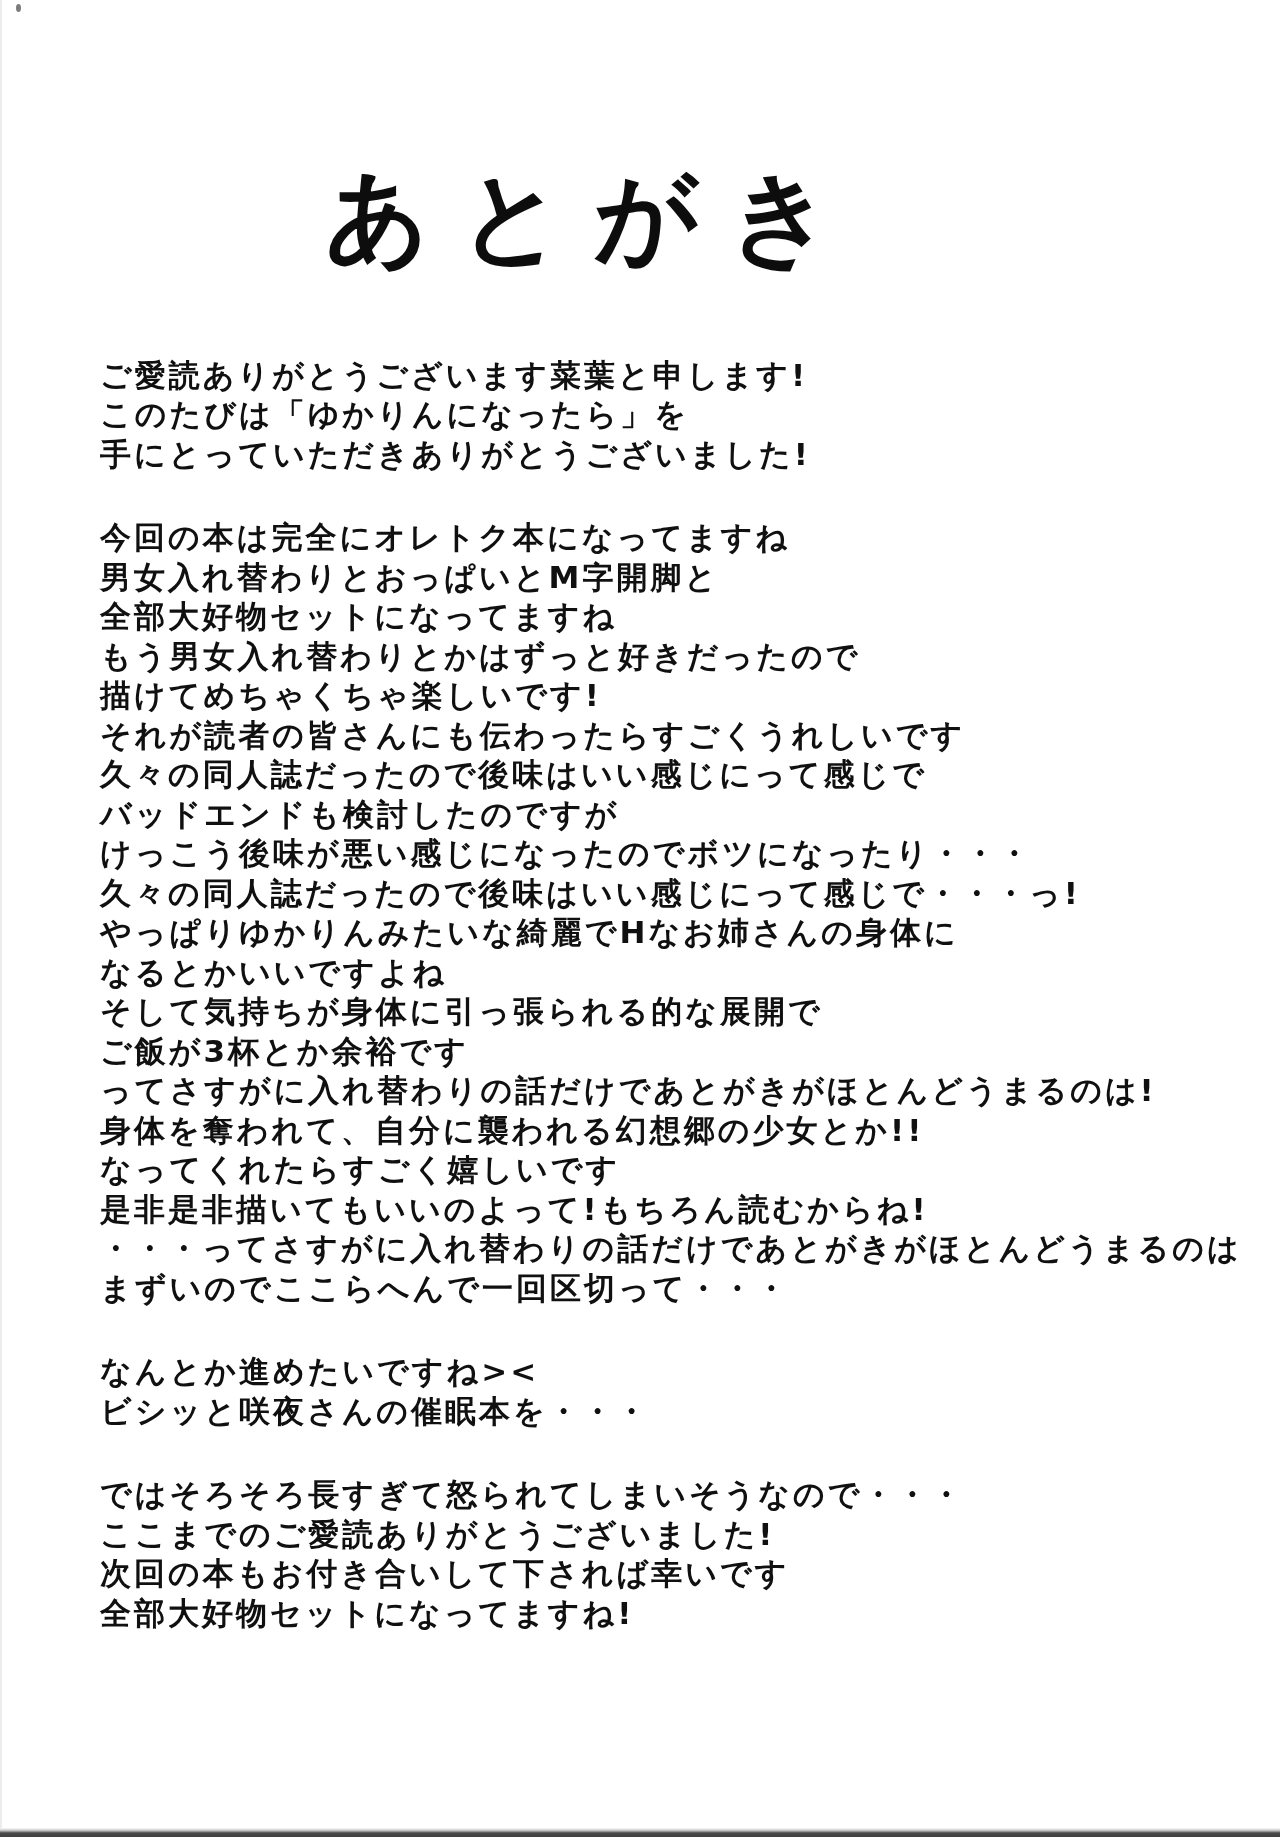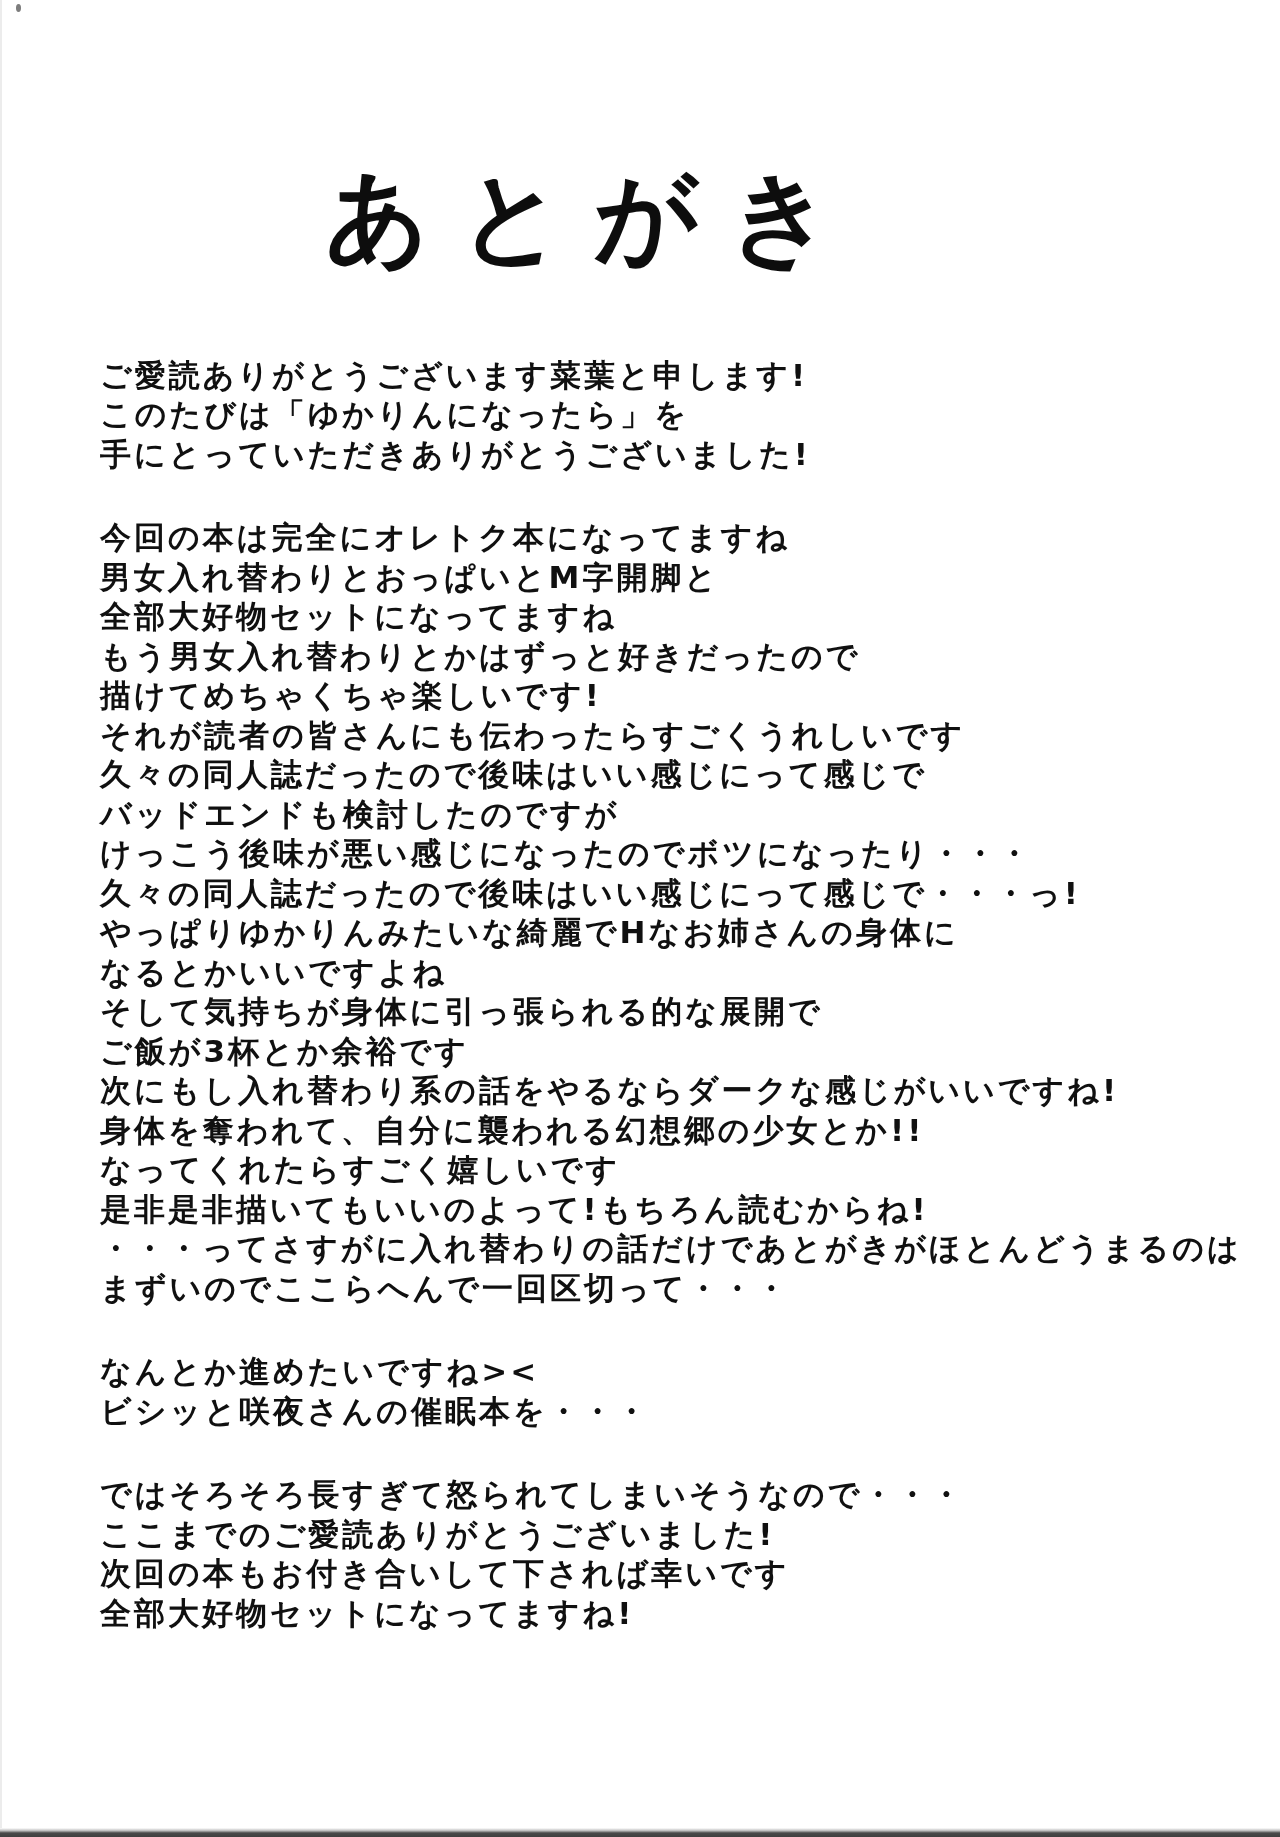--- a/index.html
+++ b/index.html
@@ -95,21 +95,21 @@
       <div class="line">描けてめちゃくちゃ楽しいです!</div>
       <div class="line">それが読者の皆さんにも伝わったらすごくうれしいです</div>
       <div class="line">久々の同人誌だったので後味はいい感じにって感じで</div>
       <div class="line">バッドエンドも検討したのですが</div>
       <div class="line">けっこう後味が悪い感じになったのでボツになったり・・・</div>
       <div class="line">久々の同人誌だったので後味はいい感じにって感じで・・・っ!</div>
       <div class="line">やっぱりゆかりんみたいな綺麗でHなお姉さんの身体に</div>
       <div class="line">なるとかいいですよね</div>
       <div class="line">そして気持ちが身体に引っ張られる的な展開で</div>
       <div class="line">ご飯が3杯とか余裕です</div>
-      <div class="line">次にもし入れ替わり系の話をやるならダークな感じがいいですね!</div>
+      <div class="line">ってさすがに入れ替わりの話だけであとがきがほとんどうまるのは!</div>
       <div class="line">身体を奪われて、自分に襲われる幻想郷の少女とか!!</div>
       <div class="line">なってくれたらすごく嬉しいです</div>
       <div class="line">是非是非描いてもいいのよって!もちろん読むからね!</div>
       <div class="line">・・・ってさすがに入れ替わりの話だけであとがきがほとんどうまるのは</div>
       <div class="line">まずいのでここらへんで一回区切って・・・</div>
     </div>
 
     <div class="para">
       <div class="line">なんとか進めたいですね&gt;&lt;</div>
       <div class="line">ビシッと咲夜さんの催眠本を・・・</div>

